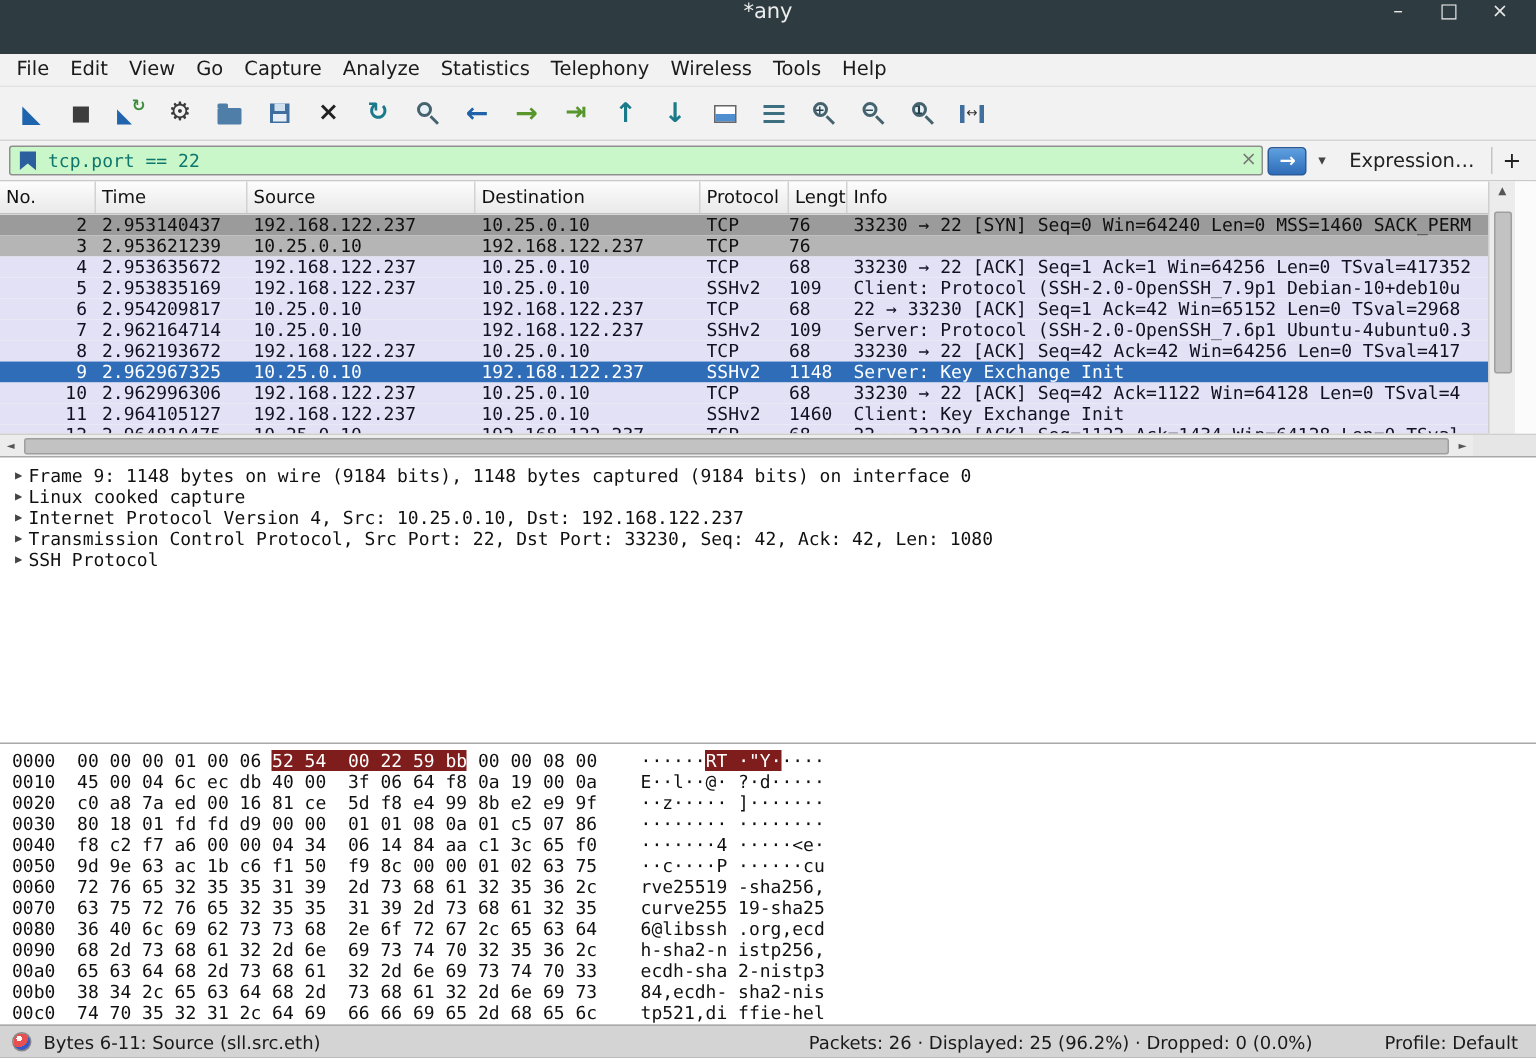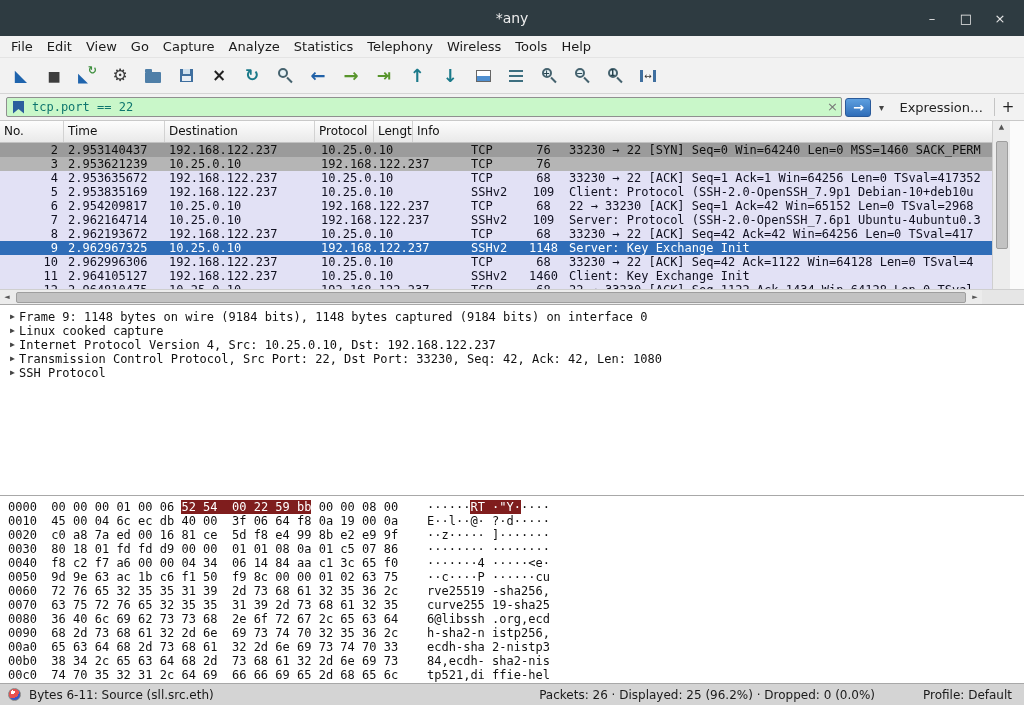--- a/index.html
+++ b/index.html
@@ -1,21 +1,21 @@
 <!DOCTYPE html>
 <html><head>
 <meta charset="utf-8">
 <style>
   *{box-sizing:border-box;margin:0;padding:0}
   html,body{width:1024px;height:705px;overflow:hidden;background:#888}
   body{font-family:"DejaVu Sans",sans-serif}
   .window{width:1024px;height:705px;background:#f2f2f2;position:relative;overflow:hidden}
 
   
-  .titlebar{height:36px;background:#2e3b41;display:flex;align-items:center;position:relative}
+  .titlebar{height:36px;background:#2e3b41;display:flex;position:relative}
   .title{position:absolute;left:0;right:0;text-align:center;color:#ededed;font-size:14px}
   .winbtns{margin-left:auto;display:flex;gap:14px;padding-right:14px;z-index:2}
   .winbtn{color:#e8e8e8;font-size:13px;width:20px;text-align:center;cursor:default}
 
   
   .menubar{height:21px;background:#f2f2f2;display:flex;align-items:flex-end;padding-left:4px}
   .menu-item{padding:0 7px;font-size:13px;color:#1a1a1a;line-height:21px}
 
   
   .toolbar{height:37px;background:#f2f2f2;border-top:1px solid #e4e4e4;border-bottom:1px solid #d5d5d5;display:flex;align-items:center;gap:7px;padding-left:8px}
@@ -51,21 +51,21 @@
 
   
   .packet-list{position:relative}
   .pl-header{height:22px;display:flex;background:linear-gradient(#fdfdfd,#e9e9e9);border-bottom:1px solid #c2c2c2;font-size:12px;color:#111}
   .pl-hcell{line-height:21px;padding-left:4px;border-right:1px solid #d2d2d2;overflow:hidden;white-space:nowrap}
   .c0{width:64px}.c1{width:101px}.c2{width:152px}.c3{width:150px}.c4{width:59px}.c5{width:39px}.c6{flex:1;min-width:0}
   .pl-rows{height:146px;overflow:hidden;background:#fff;font-family:"DejaVu Sans Mono",monospace;font-size:12px}
   .pl-row{display:flex;height:14px;line-height:14px;white-space:pre}
   .plc{overflow:hidden;padding-left:4px}
   .plc.c0{text-align:right;padding-right:6px;padding-left:0}
-  .plc.c5{text-align:center;padding-right:4px;padding-left:0}
+  .plc.c5{text-align:left;padding-right:4px;padding-left:0}
   .row-lavender{background:#e2e1f5;color:#101020}
   .row-gray{background:#b5b5b5;color:#101010}
   .row-gray-dark{background:#9b9b9b;color:#101010}
   .row-selected{background:#2f6db8;color:#ffffff}
   .vscroll{position:absolute;top:0;right:14px;width:18px;height:168px;background:#ececec;border-left:1px solid #cfcfcf;display:flex;flex-direction:column;align-items:center}
   .right-strip{position:absolute;top:0;right:0;width:14px;height:168px;background:#fbfbfb}
   .vs-arrow{height:12px;line-height:12px;font-size:7px;color:#555}
   .vs-thumb{width:12px;height:108px;background:#c2c2c2;border:1px solid #9e9e9e;border-radius:2px;margin-top:8px}
   .hscroll-wrap{display:flex;height:15px}
   .hscroll{width:982px;background:#ececec;border-top:1px solid #cfcfcf;display:flex;align-items:center}
@@ -210,20 +210,21 @@
     <span class="chev">▾</span>
     <span class="expr">Expression…</span>
     <span class="vsep"></span>
     <span class="plus-btn">+</span>
   </div>
 
   <div class="packet-list">
     <div class="pl-header" id="pl-header">
         <span class="pl-hcell c0">No.</span>
         <span class="pl-hcell c1">Time</span>
+        <span class="pl-hcell c2">Source</span>
         <span class="pl-hcell c3">Destination</span>
         <span class="pl-hcell c4">Protocol</span>
         <span class="pl-hcell c5">Length</span>
         <span class="pl-hcell c6">Info</span>
       </div>
     <div class="pl-rows" id="pl-rows">
         <div class="pl-row row-gray-dark"><span class="plc c0">2</span><span class="plc c1">2.953140437</span><span class="plc c2">192.168.122.237</span><span class="plc c3">10.25.0.10</span><span class="plc c4">TCP</span><span class="plc c5">76</span><span class="plc c6">33230 → 22 [SYN] Seq=0 Win=64240 Len=0 MSS=1460 SACK_PERM</span></div>
         <div class="pl-row row-gray"><span class="plc c0">3</span><span class="plc c1">2.953621239</span><span class="plc c2">10.25.0.10</span><span class="plc c3">192.168.122.237</span><span class="plc c4">TCP</span><span class="plc c5">76</span></div>
         <div class="pl-row row-lavender"><span class="plc c0">4</span><span class="plc c1">2.953635672</span><span class="plc c2">192.168.122.237</span><span class="plc c3">10.25.0.10</span><span class="plc c4">TCP</span><span class="plc c5">68</span><span class="plc c6">33230 → 22 [ACK] Seq=1 Ack=1 Win=64256 Len=0 TSval=417352</span></div>
         <div class="pl-row row-lavender"><span class="plc c0">5</span><span class="plc c1">2.953835169</span><span class="plc c2">192.168.122.237</span><span class="plc c3">10.25.0.10</span><span class="plc c4">SSHv2</span><span class="plc c5">109</span><span class="plc c6">Client: Protocol (SSH-2.0-OpenSSH_7.9p1 Debian-10+deb10u</span></div>

